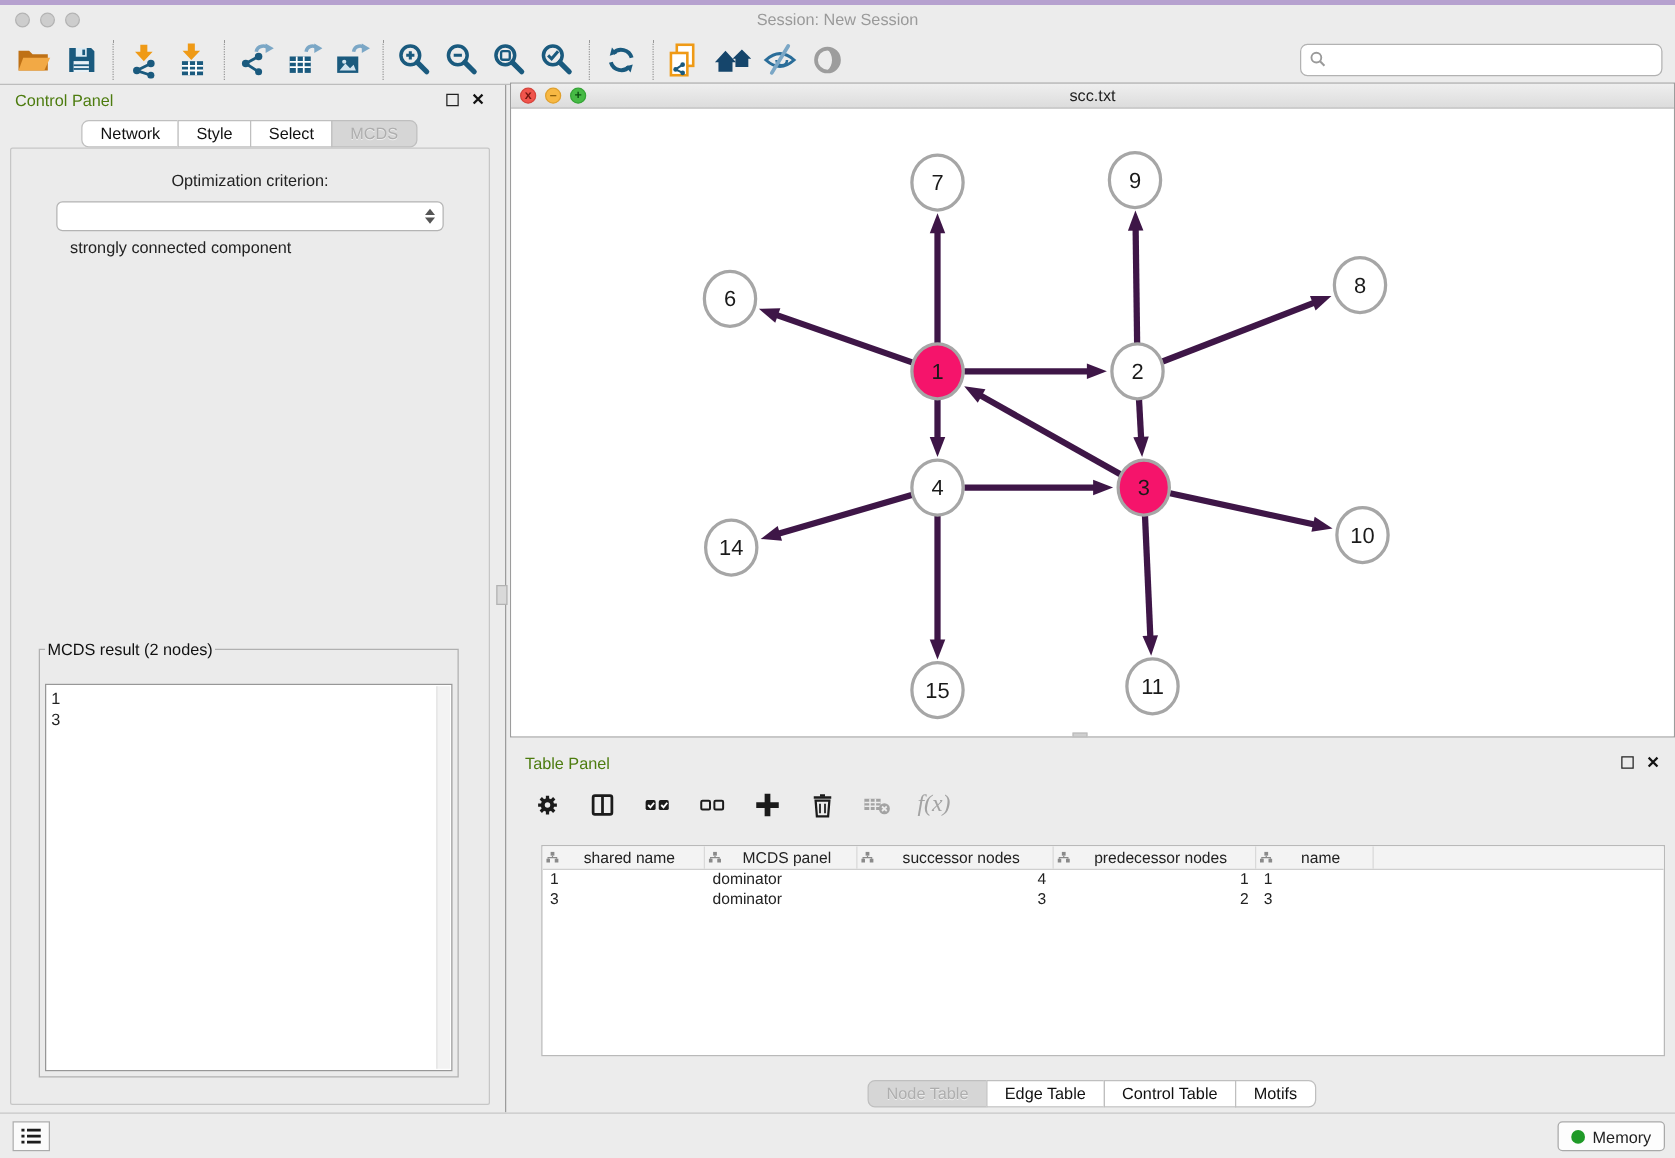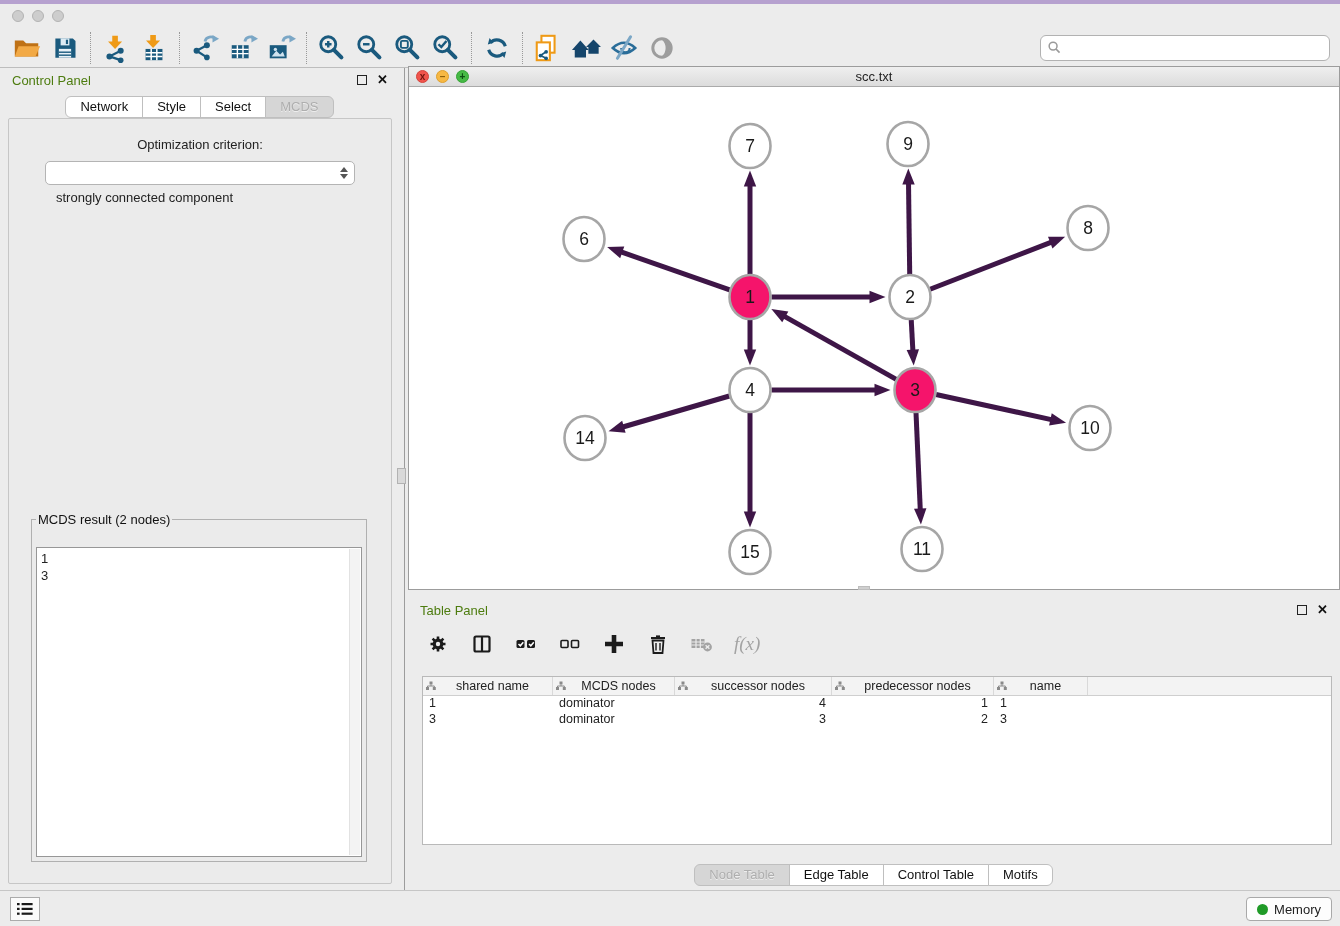--- a/index.html
+++ b/index.html
@@ -90,21 +90,21 @@
   .mb.yel   { background:#f7b843; border:1px solid #dfa02e; color:#8a5d0a; }
   .mb.grn   { background:#46ba45; border:1px solid #35a336; color:#0c5012; }
   .nw-title { position:absolute; left:0; right:0; text-align:center; font-size:13px; color:#222; }
   .nw-canvas { position:absolute; left:0; right:0; top:20px; bottom:0; background:#fff; }
   .nw-resize { position:absolute; left:449px; bottom:-1px; width:12px; height:4px; background:#cfcfcf; border:1px solid #bdbdbd; }
 
   
   .tp { position:absolute; left:408px; top:598px; width:932px; height:292px; }
   .tp-toolbar { position:absolute; top:26px; left:18px; height:40px; display:flex; align-items:center; gap:20px; }
   .tp-ico { display:flex; align-items:center; justify-content:center; width:24px; height:24px; }
-  .tbl { position:absolute; left:14px; right:8px; top:78px; height:169px; background:#fff; border:1px solid #b9b9b9; overflow:hidden; }
+  .tbl { position:absolute; left:25px; right:8px; top:78px; height:169px; background:#fff; border:1px solid #b9b9b9; overflow:hidden; }
   .tbl-header { display:flex; height:19px; background:#f3f3f3; border-bottom:1px solid #cfcfcf; }
   .th { display:flex; align-items:center; border-right:1px solid #d9d9d9; padding:0 3px; font-size:12.5px; color:#222; }
   .th .th-label { flex:1; text-align:center; white-space:nowrap; overflow:hidden; }
   .tbl-row { display:flex; height:16px; font-size:12.5px; }
   .td { padding:0 6px; white-space:nowrap; overflow:hidden; }
   .tp .tabs-row { bottom:4px; }
 
   
   .statusbar { position:absolute; left:0; right:0; bottom:0; height:36px; border-top:1px solid #c6c6c6; background:#ececec;padding-left:48px; }
   .list-btn {
@@ -122,20 +122,21 @@
 <body>
 
 <div class="top-accent"></div>
 
 <div class="titlebar">
   <div class="traffic">
     <span class="tl"></span>
     <span class="tl"></span>
     <span class="tl"></span>
   </div>
+  <div class="title-text">Session: New Session</div>
 </div>
 
 <div class="toolbar">
   <span class="tb-icon">
     <svg width="30" height="30" viewBox="0 0 32 32">
       <path d="M3 8 h9 l3 3 h13 v14 H3 z" fill="#bf7115"></path>
       <path d="M7 14 h23 l-5 11 H3 z" fill="#f2a945"></path>
     </svg>
   </span>
   <span class="tb-icon">
@@ -444,21 +445,21 @@
           </svg>
           <span class="th-label">shared name</span>
         </div>
         <div class="th" style="width: 122px;">
           <svg width="10" height="10" viewBox="0 0 10 10">
             <rect x="3.5" y="0.5" width="3" height="3" fill="#8a8a8a"></rect>
             <rect x="0" y="6" width="3" height="3" fill="#8a8a8a"></rect>
             <rect x="6.8" y="6" width="3" height="3" fill="#8a8a8a"></rect>
             <path d="M5 3.5 V5 M1.5 6 V5 H8.3 V6" stroke="#8a8a8a" fill="none"></path>
           </svg>
-          <span class="th-label">MCDS nodes</span>
+          <span class="th-label">MCDS panel</span>
         </div>
         <div class="th" style="width: 157px;">
           <svg width="10" height="10" viewBox="0 0 10 10">
             <rect x="3.5" y="0.5" width="3" height="3" fill="#8a8a8a"></rect>
             <rect x="0" y="6" width="3" height="3" fill="#8a8a8a"></rect>
             <rect x="6.8" y="6" width="3" height="3" fill="#8a8a8a"></rect>
             <path d="M5 3.5 V5 M1.5 6 V5 H8.3 V6" stroke="#8a8a8a" fill="none"></path>
           </svg>
           <span class="th-label">successor nodes</span>
         </div>

